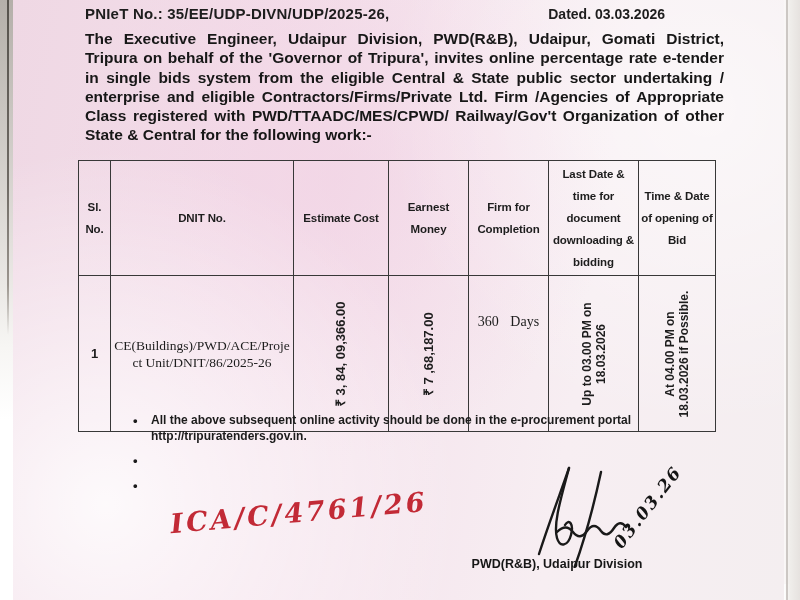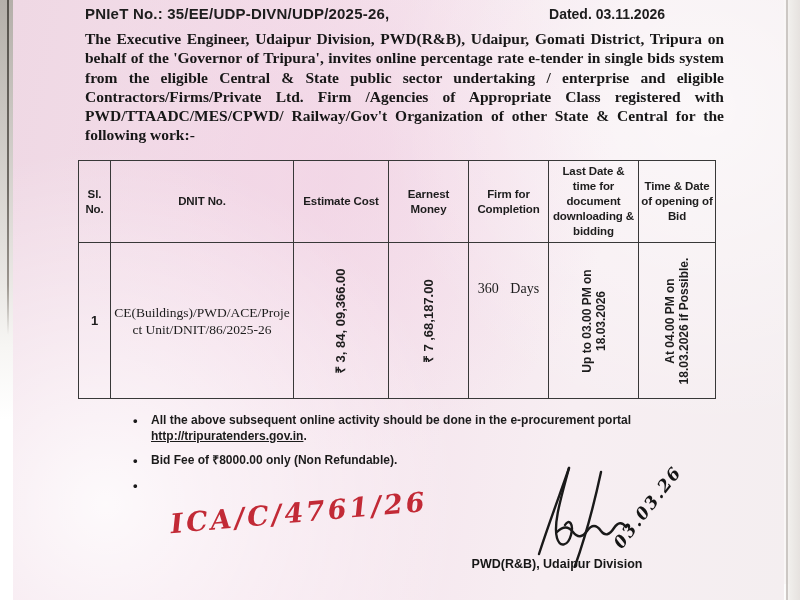--- a/index.html
+++ b/index.html
@@ -27,48 +27,48 @@
   .ink{color:#1d1d1d;}
 
   
   .headline{position:absolute;left:85px;top:5px;width:580px;display:flex;
     justify-content:space-between;align-items:baseline;}
   .headline .ref{font-weight:bold;font-size:15px;letter-spacing:.2px;}
   .headline .dated{font-weight:bold;font-size:14px;}
 
   
   .para{position:absolute;left:85px;top:29px;width:639px;
-    font-family:Liberation Serif, serif;font-weight:bold;font-size:15.5px;
+    font-family:Liberation Sans, sans-serif;font-weight:bold;font-size:15.5px;
     line-height:19.3px;text-align:justify;color:#171717;}
 
   
   table.tender{position:absolute;left:78px;top:160px;width:637px;
     border-collapse:collapse;table-layout:fixed;color:#1d1d1d;}
   table.tender td{border:1.8px solid #383838;padding:2px;vertical-align:middle;
     text-align:center;overflow:hidden;}
   tr.hdr{height:82px;}
   tr.bod{height:156px;}
-  .hcell{font-weight:bold;font-size:11.5px;line-height:15px;letter-spacing:-0.1px;}
+  .hcell{font-weight:bold;font-size:11.5px;line-height:22px;letter-spacing:-0.1px;}
   .dnit{font-family:"Liberation Serif",serif;font-size:13.5px;line-height:17px;
     width:176px;margin:16px auto;word-break:break-all;}
   .slno{font-weight:bold;font-size:13px;}
   .days{font-family:"Liberation Serif",serif;font-size:14px;word-spacing:8px;
     position:relative;top:-32px;}
   td.rotc{position:relative;}
   .rot{position:absolute;left:50%;top:50%;transform:translate(-50%,-50%) rotate(-90deg);
     font-weight:bold;font-size:12px;line-height:14px;text-align:center;}
   .rot.money{white-space:nowrap;font-size:13px;}
   .rot.w115{width:118px;}
   .rot.w140{width:141px;}
 
   
   .notes{position:absolute;left:133px;top:413px;width:600px;}
   .note{display:flex;margin-bottom:9px;font-weight:bold;font-size:12px;line-height:15.5px;color:#1b1b1b;}
   .note .dot{width:18px;flex:0 0 18px;font-size:13px;}
-  .note .lnk{text-decoration:underline;}
+  .note .lnk{}
 
   
   .redref{position:absolute;left:170px;top:497px;color:#c22a36;
     font-family:"DejaVu Serif",serif;font-style:italic;font-weight:bold;
     font-size:27px;letter-spacing:3px;transform:rotate(-5deg);}
 
   
   .sig-svg{position:absolute;left:505px;top:458px;}
   .sig-date{position:absolute;left:598px;top:497px;transform:rotate(-52deg);
     font-family:"DejaVu Serif",serif;font-style:italic;font-weight:bold;
@@ -83,21 +83,21 @@
 
 <div class="page">
   <div class="paper"></div>
   <div class="edge-left"></div>
   <div class="edge-left-line"></div>
   <div class="edge-right"></div>
   <div class="edge-right-line"></div>
 
   <div class="headline ink">
     <span class="ref">PNIeT No.: 35/EE/UDP-DIVN/UDP/2025-26,</span>
-    <span class="dated">Dated. 03.11.2026</span>
+    <span class="dated">Dated. 03.03.2026</span>
   </div>
 
   <div class="para">The Executive Engineer, Udaipur Division, PWD(R&amp;B), Udaipur, Gomati District, Tripura on behalf of the 'Governor of Tripura', invites online percentage rate e-tender in single bids system from the eligible Central &amp; State public sector undertaking / enterprise and eligible Contractors/Firms/Private Ltd. Firm /Agencies of Appropriate Class registered with PWD/TTAADC/MES/CPWD/ Railway/Gov't Organization of other State &amp; Central for the following work:-</div>
 
   <table class="tender">
     <colgroup>
       <col style="width:32px">
         <col style="width:183px">
         <col style="width:95px">
       <col style="width:80px">
@@ -139,21 +139,20 @@
   </tbody>
     </table>
 
   <div class="notes">
     <div class="note">
       <span class="dot">•</span>
       <span><span>All the above subsequent online activity should be done in the e-procurement portal </span><span class="lnk">http://tripuratenders.gov.in</span><span>.</span></span>
     </div>
     <div class="note">
       <span class="dot">•</span>
-      <span>Bid Fee of ₹8000.00 only (Non Refundable).</span>
     </div>
     <div class="note">
       <span class="dot">•</span>
     </div>
   </div>
 
   <div class="redref">ICA/C/4761/26</div>
 
   <svg class="sig-svg" width="185" height="112" viewBox="0 0 185 112" fill="none">
     <g stroke="#1a1a1a" stroke-width="2.4" stroke-linecap="round" fill="none">

